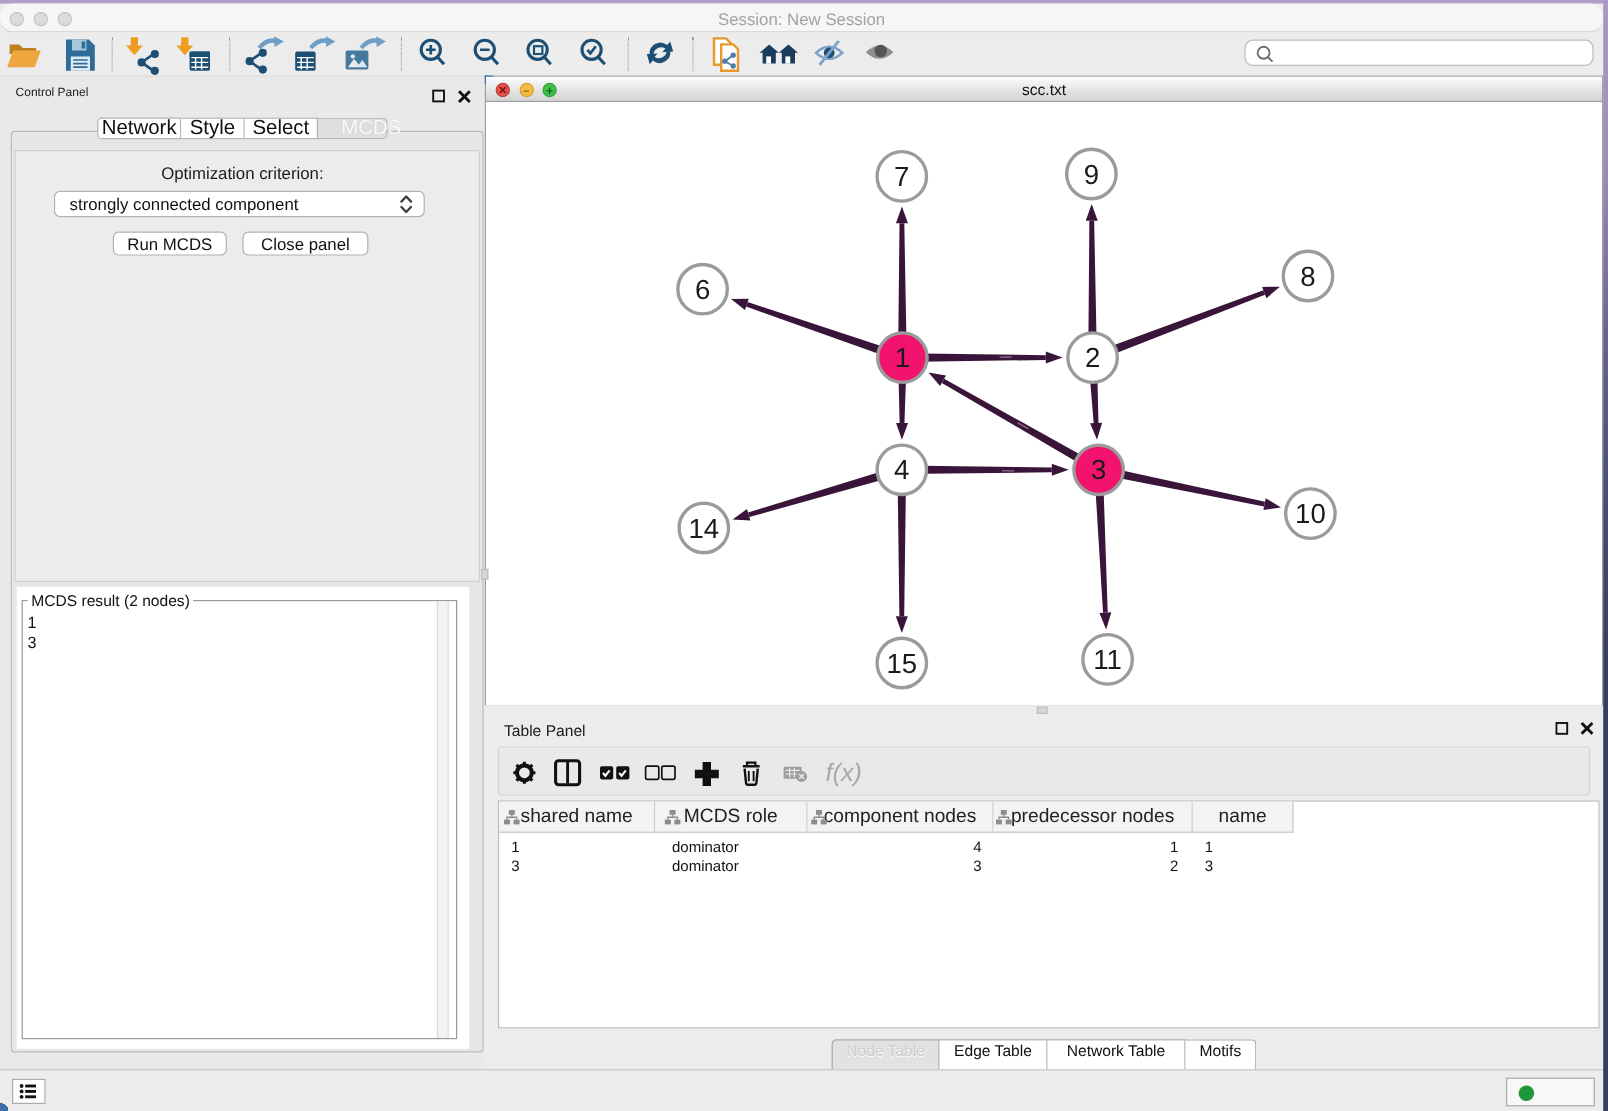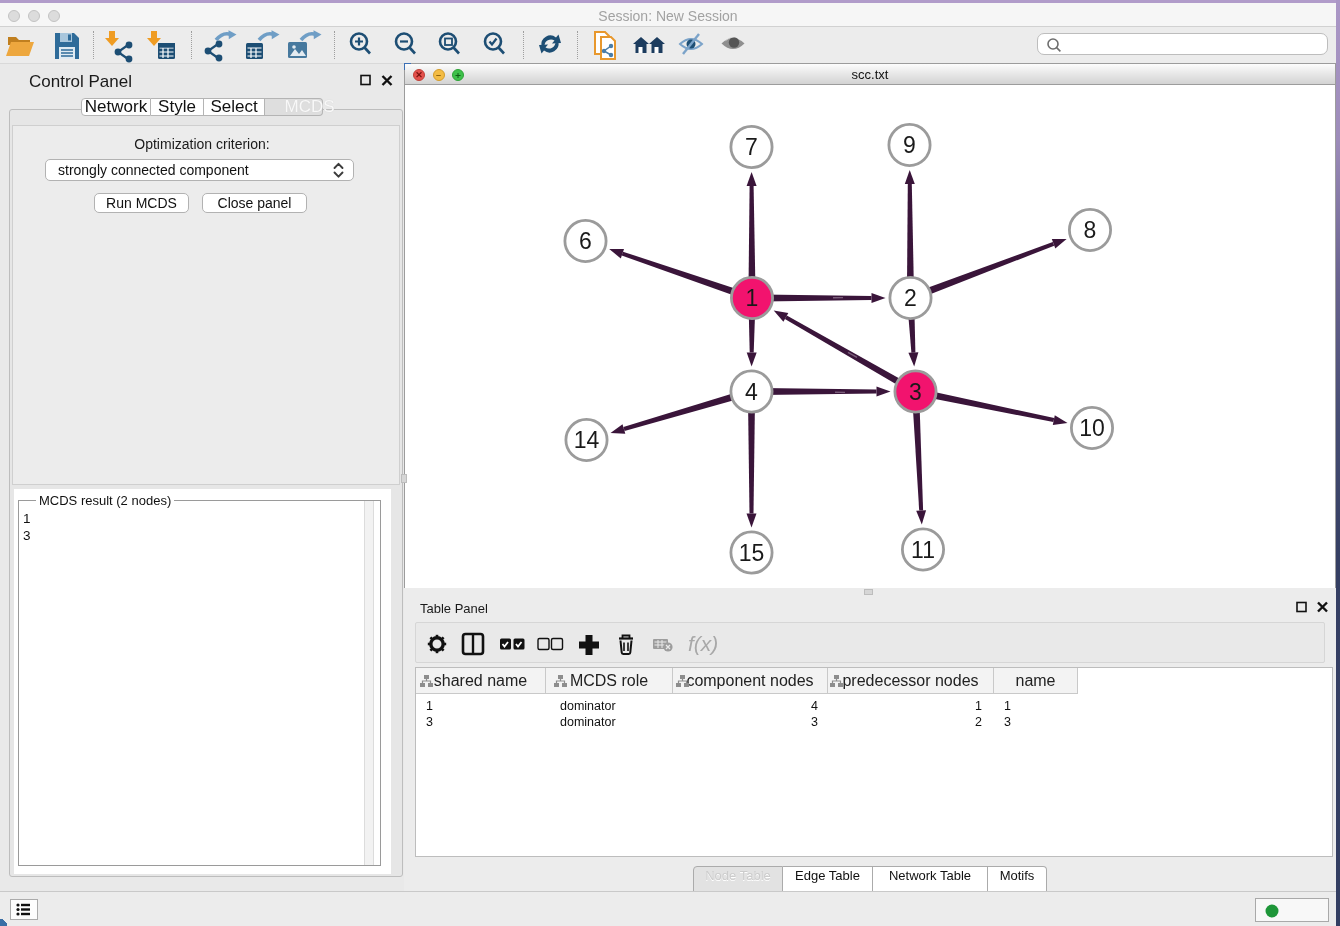--- a/index.html
+++ b/index.html
@@ -1,40 +1,40 @@
 <!DOCTYPE html>
 <html><head><meta charset="utf-8"><style>
 *{margin:0;padding:0;box-sizing:border-box;font-family:"Liberation Sans",sans-serif;}
 html,body{width:1340px;height:926px;overflow:hidden;background:#ececec;position:relative;}
 .abs{position:absolute;}
 
 #topstrip{left:0;top:0;width:1340px;height:3px;background:#b19cca;}
 #rightstrip{right:0;top:0;width:4px;height:926px;background:linear-gradient(#ab97c6 0%,#9d8cba 15%,#6a6390 30%,#474d74 45%,#353f63 60%,#333e62 100%);}
-#titlebar{left:0;top:3px;width:1336px;height:24px;background:#f6f6f6;border-bottom:1px solid #d1d1d1;}
+#titlebar{left:0;top:3px;width:1336px;height:24px;background:#f6f6f6;border-bottom:1px solid #d1d1d1;border-radius:11px;}
 .mac{width:12px;height:12px;border-radius:50%;background:#dcdcdc;border:1px solid #c3c3c3;position:absolute;top:7px;}
 #wtitle{position:absolute;top:5px;width:100%;text-align:center;font-size:14px;color:#a2a2a2;}
 #toolbar{left:0;top:28px;width:1336px;height:36px;background:#ececec;border-bottom:1px solid #d9d9d9;}
 .sep{position:absolute;top:3px;height:28px;width:0;border-left:1px dotted #9e9e9e;}
 #search{left:1037px;top:33px;width:291px;height:22px;background:#fff;border:1px solid #bdbdbd;border-radius:7px;}
 
 #cpanel{left:0;top:64px;width:404px;height:827px;background:#e9e9e9;}
-#cp-title{position:absolute;left:13px;top:8px;font-size:17px;color:#1a1a1a;margin-left:16px;}
+#cp-title{position:absolute;left:13px;top:8px;font-size:10px;color:#1a1a1a;}
 .tabrow{position:absolute;display:flex;height:18px;}
 .tab{font-size:17px;color:#111;background:#fff;border-top:1px solid #b4b4b4;border-bottom:1px solid #b4b4b4;border-right:1px solid #b4b4b4;display:flex;align-items:center;justify-content:center;}
 .tab.first{border-left:1px solid #b4b4b4;border-radius:4px 0 0 4px;}
 .tab.last{border-radius:0 4px 4px 0;}
 .tab.sel{background:#dedede;color:#f8f8f8;text-shadow:0 0 1px #cccccc;padding-left:32px;}
 #cp-box{position:absolute;left:9px;top:45px;width:394px;height:768px;background:#e6e6e6;border:1px solid #bdbdbd;border-radius:3px;}
 #cp-inner{position:absolute;left:2px;top:15px;width:388px;height:360px;background:#ececec;border:1px solid #cfcfcf;}
 #optlabel{position:absolute;left:0;top:72px;width:404px;text-align:center;font-size:14px;color:#1a1a1a;}
 #dropdown{position:absolute;left:45px;top:95px;width:309px;height:22px;background:#fff;border:1px solid #b2b2b2;border-radius:5px;font-size:14px;color:#111;line-height:20px;padding-left:12px;}
 .btn{position:absolute;top:129px;height:20px;background:#fff;border:1px solid #b2b2b2;border-radius:5px;font-size:14px;color:#111;text-align:center;line-height:18px;}
 #mcdsr{position:absolute;left:14px;top:425px;width:377px;height:385px;background:#fff;}
 #mcdsr-box{position:absolute;left:4px;top:11px;width:363px;height:366px;border:1px solid #9a9a9a;}
-#mcdsr-leg{position:absolute;left:9px;top:4px;background:#fff;font-size:13px;color:#111;padding:0 3px;margin-left:13px;}
+#mcdsr-leg{position:absolute;left:9px;top:4px;background:#fff;font-size:13px;color:#111;padding:0 3px;}
 #mcdsr-sb{position:absolute;left:350px;top:12px;width:10px;height:364px;background:#f2f2f2;border:1px solid #dcdcdc;border-top:none;border-bottom:none;}
 
 #nframe{left:404px;top:63px;width:932px;height:525px;background:#fff;border:1px solid #9c9c9c;}
 #nf-title{position:absolute;left:0;top:0;width:930px;height:21px;background:linear-gradient(#fdfdfd,#e9e9e9 45%,#d3d3d3);border-bottom:1px solid #9c9c9c;}
 #nf-text{position:absolute;top:3px;width:100%;text-align:center;font-size:13px;color:#111;}
 .tl{position:absolute;top:5px;width:12px;height:12px;border-radius:50%;display:flex;align-items:center;justify-content:center;font-size:9px;font-weight:bold;line-height:12px;}
 
 #tpanel{left:404px;top:596px;width:932px;height:295px;background:#ececec;}
 #tp-title{position:absolute;left:16px;top:5px;font-size:13px;color:#1a1a1a;}
 #tp-toolbar{position:absolute;left:11px;top:26px;width:910px;height:41px;background:#e9e9e9;border:1px solid #d6d6d6;border-radius:2px;}

